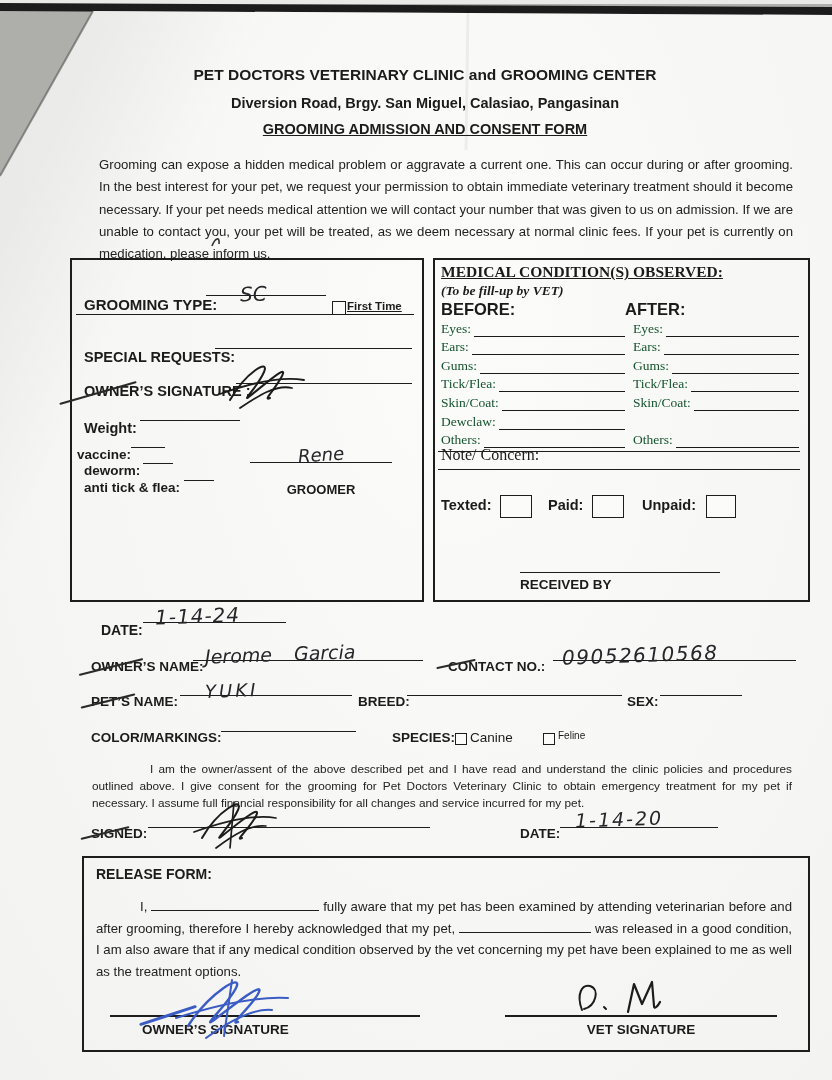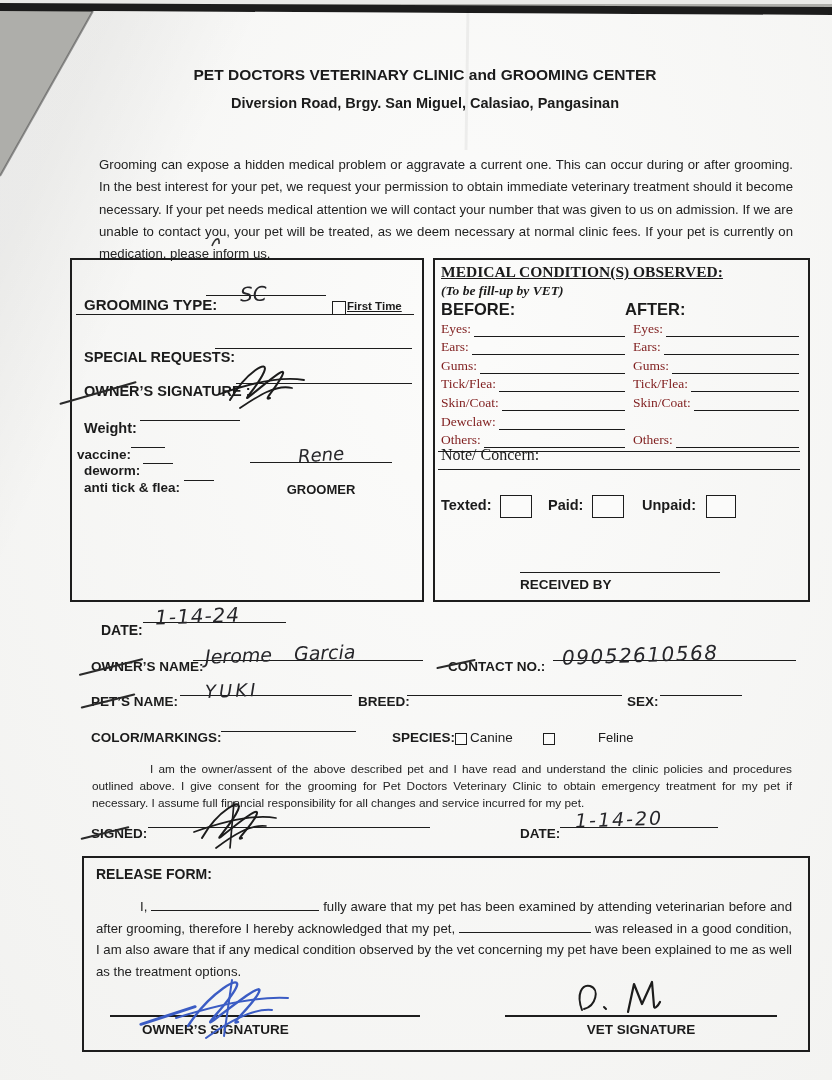--- a/index.html
+++ b/index.html
@@ -21,21 +21,21 @@
   .ctr{left:60px;width:730px;text-align:center;}
   .u{text-decoration:underline;}
   .serif{font-family:"Liberation Serif",serif;}
   .line{position:absolute;border-bottom:1.6px solid #1d1d1d;}
   .box2{position:absolute;border:2px solid #1d1d1d;}
   .para{text-align:justify;color:#222;}
   
   .chk{position:absolute;border:1.5px solid #1d1d1d;background:#fbfbfa;}
   
   .mrow{display:flex;height:18.6px;align-items:flex-end;font-family:"Liberation Serif",serif;
-        font-size:13.5px;color:#7f1d1d;justify-content:flex-end;}
+        font-size:13.5px;color:#14532d;justify-content:flex-end;}
   .mcl{width:184px;display:flex;align-items:flex-end;}
   .mcr{flex:1;display:flex;align-items:flex-end;margin-left:8px;}
   .mlab{white-space:nowrap;padding-right:3px;}
   .mln{flex:1;border-bottom:1.4px solid #1a1a1a;}
   
   .hand{position:absolute;font-family:"DejaVu Sans",sans-serif;font-style:italic;
         color:#26262a;transform:rotate(-2deg);white-space:nowrap;}
   .strike{position:absolute;height:2px;background:#2a2a2a;border-radius:2px;}
   svg{position:absolute;overflow:visible;}
 </style>
@@ -47,20 +47,21 @@
   <div class="abs" id="top-dark"></div>
   <div class="abs" id="paper"></div>
   <svg id="edge-line" width="832" height="1080">
     <line x1="0" y1="176" x2="93" y2="11" stroke="rgba(70,70,70,0.55)" stroke-width="2"></line>
     <path d="M468 8 L466 150" stroke="rgba(0,0,0,0.05)" stroke-width="3" fill="none"></path>
     <path d="M212 246 c3 -8 8 -10 7 -2" stroke="#333" stroke-width="1.6" fill="none"></path>
   </svg>
 
   <div class="abs ctr b" style="top:95px;font-size:14.5px;">Diversion Road, Brgy. San Miguel, Calasiao, Pangasinan</div>
   <div class="abs ctr b" style="top:66px;font-size:15.5px;">PET DOCTORS VETERINARY CLINIC and GROOMING CENTER</div>
+  <div class="abs ctr b u" style="top:121px;font-size:14.5px;">GROOMING ADMISSION AND CONSENT FORM</div>
 
   <div class="abs para" style="left:99px;top:154px;width:694px;font-size:13.2px;line-height:22.3px;">Grooming can expose a hidden medical problem or aggravate a current one. This can occur during or after grooming. In the best interest for your pet, we request your permission to obtain immediate veterinary treatment should it become necessary. If your pet needs medical attention we will contact your number that was given to us on admission. If we are unable to contact you, your pet will be treated, as we deem necessary at normal clinic fees. If your pet is currently on medication, please inform us.</div>
 
   <div class="box2" style="left:70px;top:258px;width:350px;height:340px;"></div>
 
   <div class="abs b" style="left:84px;top:296px;font-size:15px;">GROOMING TYPE:</div>
   <div class="line" style="left:206px;top:295px;width:120px;"></div>
   <div class="hand" style="left:240px;top:282px;font-size:20px;">SC</div>
   <div class="chk" style="left:332px;top:301px;width:12px;height:12px;"></div>
   <div class="abs b u" style="left:347px;top:300px;font-size:11.5px;">First Time</div>
@@ -202,21 +203,21 @@
   <div class="line" style="left:407px;top:695px;width:215px;"></div>
   <div class="abs b" style="left:627px;top:694px;font-size:13.5px;">SEX:</div>
   <div class="line" style="left:660px;top:695px;width:82px;"></div>
 
   <div class="abs b" style="left:91px;top:730px;font-size:13.5px;">COLOR/MARKINGS:</div>
   <div class="line" style="left:221px;top:731px;width:135px;"></div>
   <div class="abs b" style="left:392px;top:730px;font-size:13.5px;">SPECIES:</div>
   <div class="chk" style="left:455px;top:733px;width:10px;height:10px;"></div>
   <div class="abs" style="left:470px;top:730px;font-size:13.5px;">Canine</div>
   <div class="chk" style="left:543px;top:733px;width:10px;height:10px;"></div>
-  <div class="abs" style="left:558px;top:730px;font-size:13px;margin-left:40px;">Feline</div>
+  <div class="abs" style="left:558px;top:730px;font-size:10px;">Feline</div>
 
   <div class="abs para" style="left:92px;top:761px;width:700px;font-size:11.8px;line-height:16.8px;text-indent:58px;">I am the owner/assent of the above described pet and I have read and understand the clinic policies and procedures outlined above. I give consent for the grooming for Pet Doctors Veterinary Clinic to obtain emergency treatment for my pet if necessary. I assume full financial responsibility for all changes and service incurred for my pet.</div>
 
   <div class="abs b" style="left:91px;top:826px;font-size:13.5px;">SIGNED:</div>
   <div class="strike" style="left:80px;top:832px;width:50px;transform:rotate(-14deg);"></div>
   <div class="line" style="left:148px;top:827px;width:282px;"></div>
   <svg style="left:172px;top:796px;" width="130" height="55">
     <path d="M30 42 C46 14 72 0 66 14 C60 28 40 48 50 40 C70 24 90 8 84 20 C78 32 62 46 70 42" stroke="#1c1c1c" stroke-width="2" fill="none" stroke-linecap="round"></path>
     <path d="M22 36 C50 26 82 18 104 22 M44 52 C60 40 78 28 94 30 M62 6 L58 52" stroke="#1c1c1c" stroke-width="1.7" fill="none" stroke-linecap="round"></path>
   </svg>

